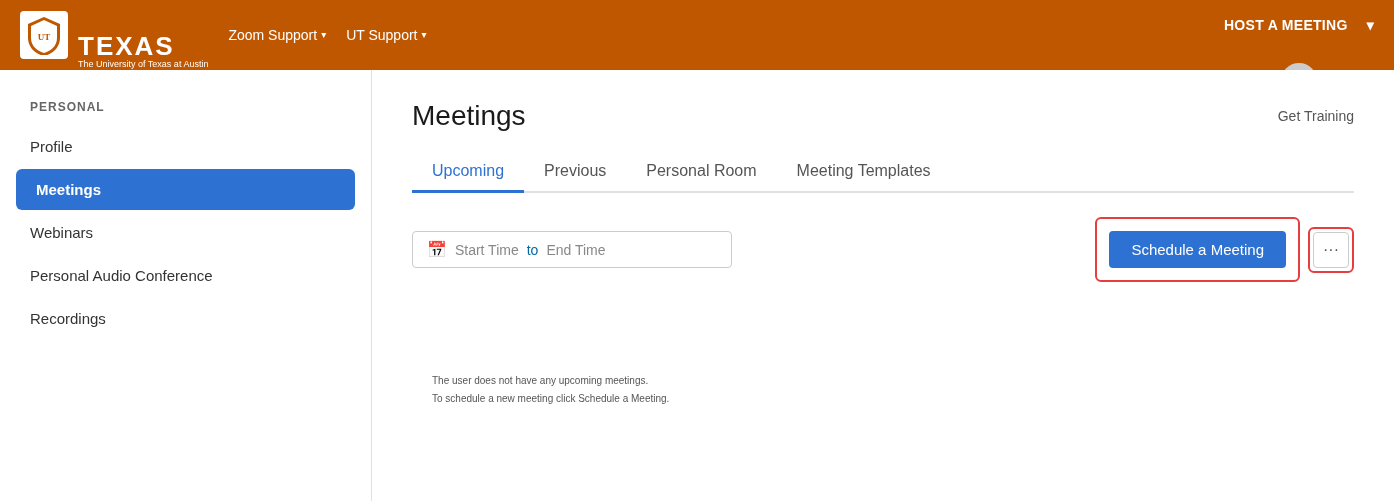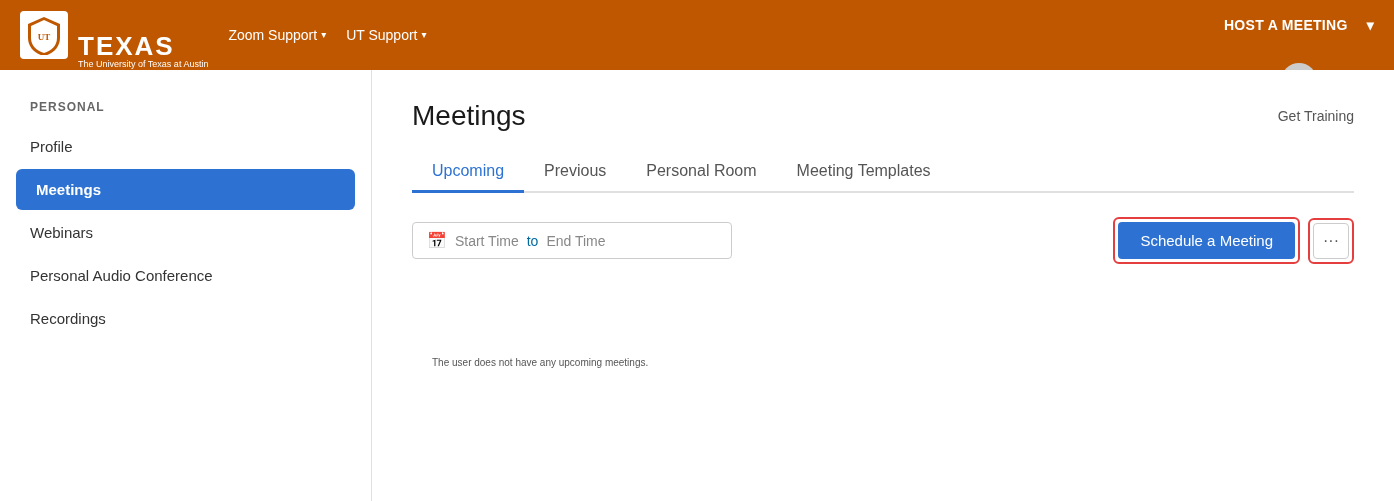--- a/index.html
+++ b/index.html
@@ -227,21 +227,21 @@
     .action-buttons {
       display: flex;
       align-items: center;
       gap: 8px;
     }
 
     
     .schedule-btn-wrapper {
       border: 2.5px solid #e53e3e;
       border-radius: 6px;
-      padding: 3px;
+      padding: 12px;
     }
     .schedule-btn {
       background: #2d72d2;
       color: #fff;
       border: none;
       border-radius: 4px;
       padding: 10px 22px;
       font-size: 15px;
       font-weight: 500;
       cursor: pointer;
@@ -367,16 +367,17 @@
           <button class="schedule-btn">Schedule a Meeting</button>
         </div>
         <div class="more-btn-wrapper">
           <button class="more-btn">···</button>
         </div>
       </div>
     </div>
 
     <div class="empty-state">
       <p>The user does not have any upcoming meetings.</p>
+      <p>To schedule a new meeting click Schedule a Meeting.</p>
     </div>
   </main>
 
 </div>
 
 </body></html>

